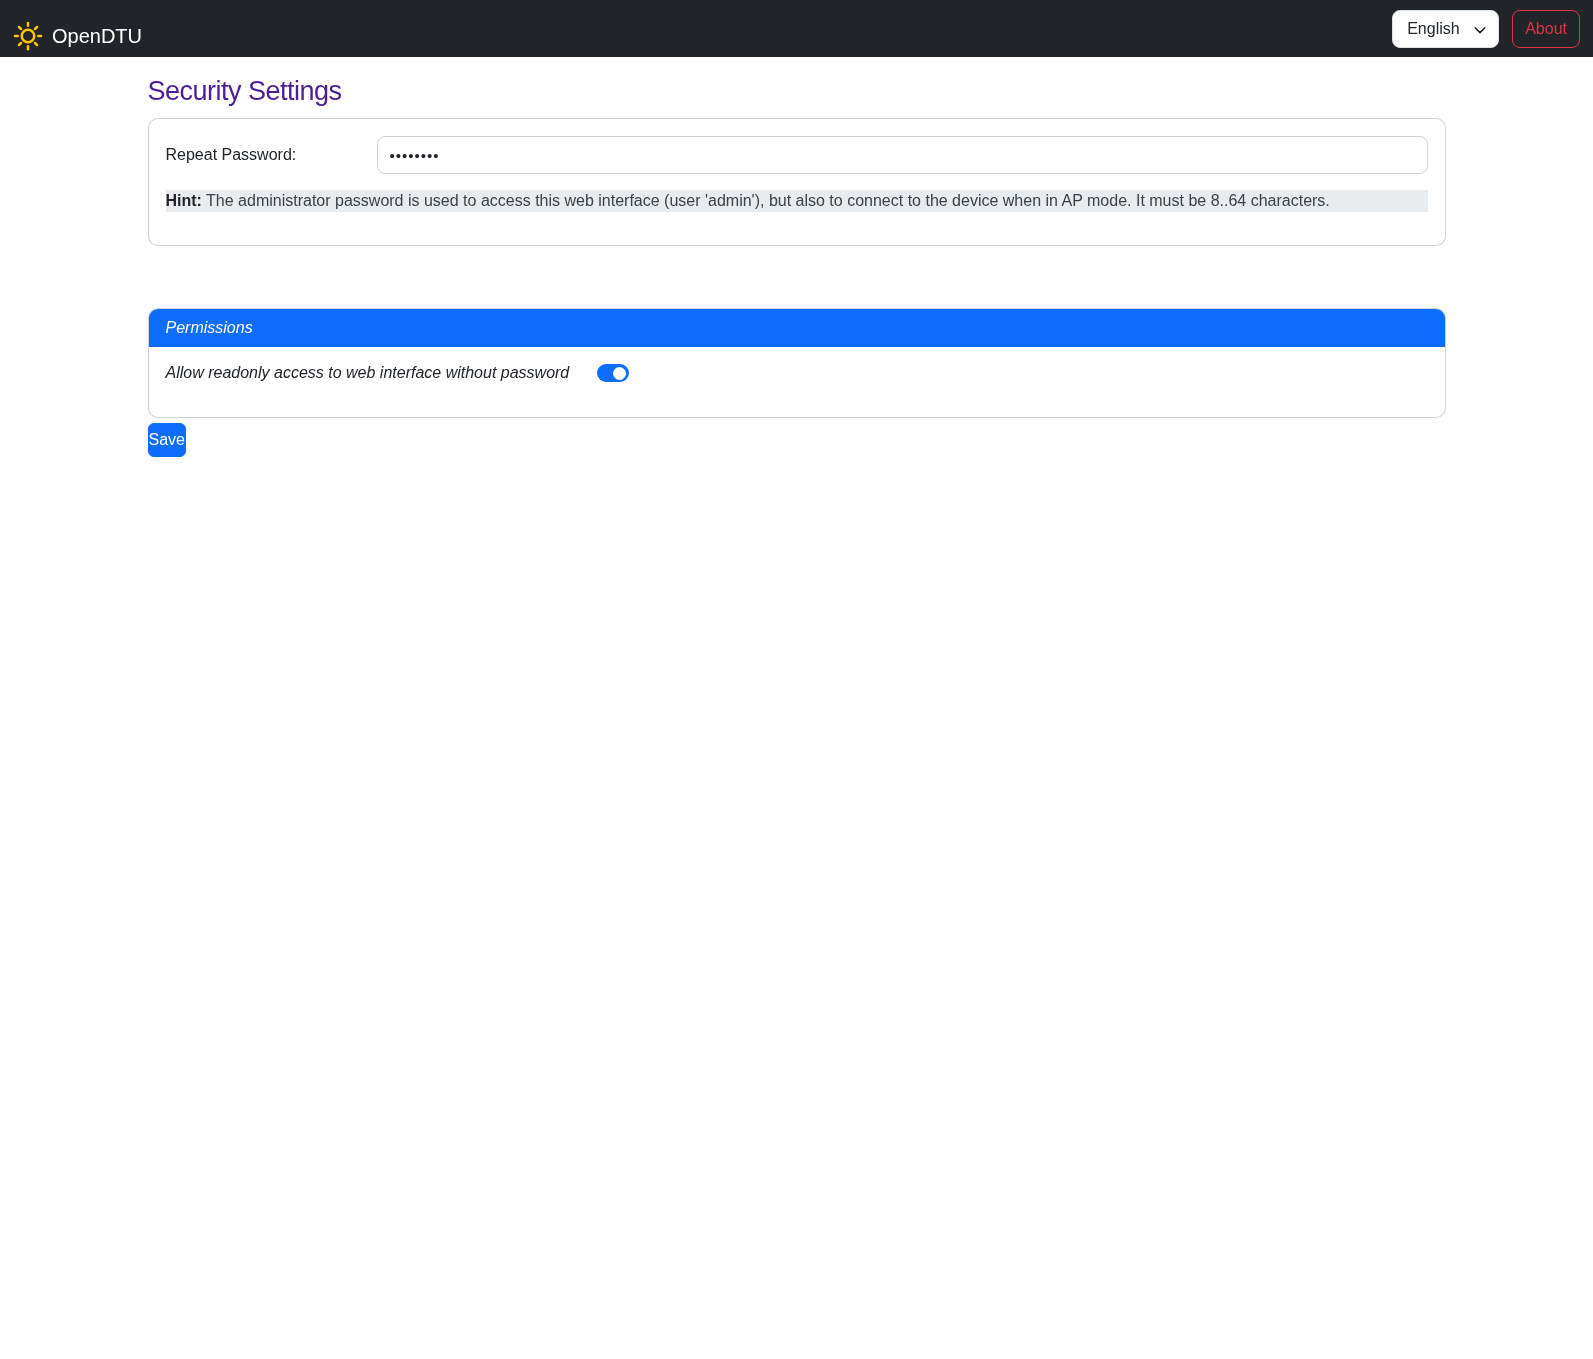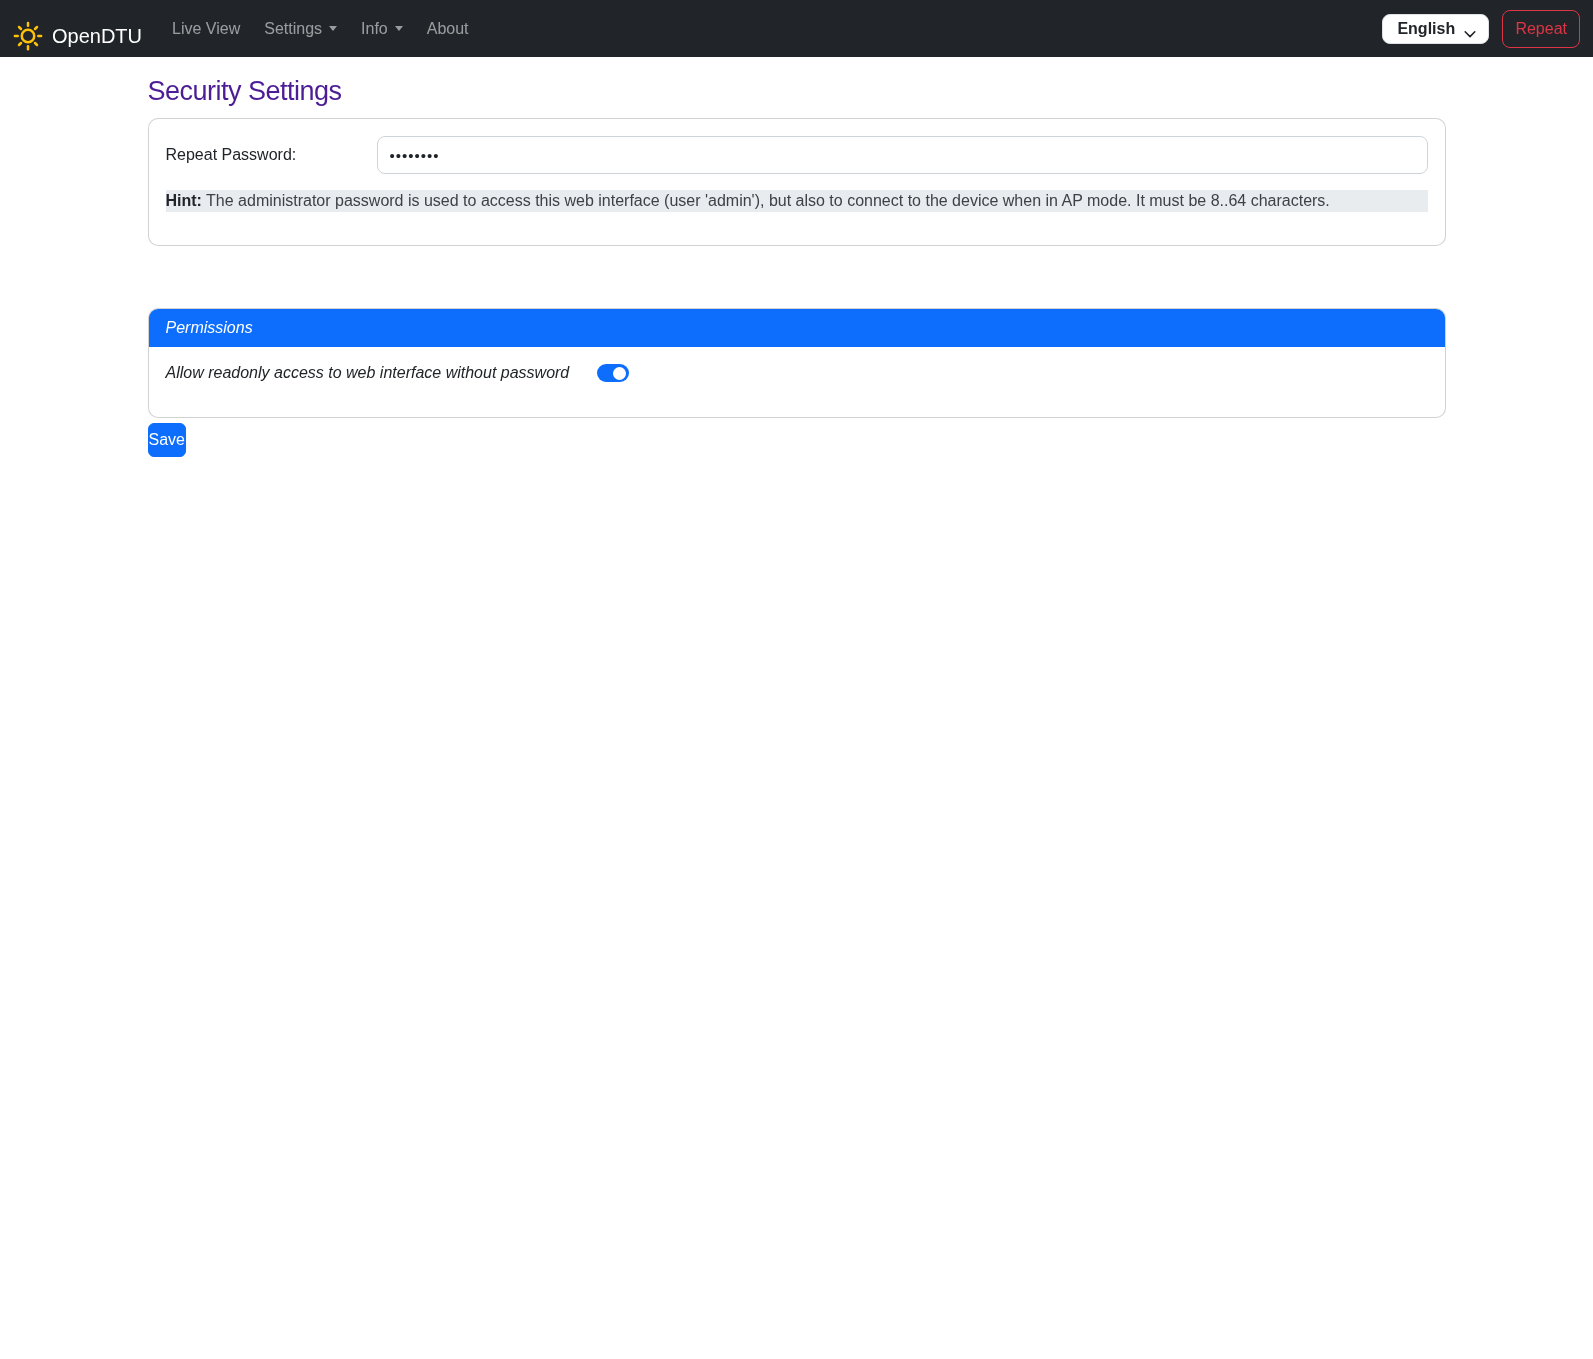--- a/index.html
+++ b/index.html
@@ -43,29 +43,28 @@
     border-left: 4.5px solid transparent;
     border-right: 4.5px solid transparent;
     border-top: 5px solid rgba(255,255,255,.55);
   }
   .nav-right { margin-left: auto; display: flex; align-items: center; gap: 13px; }
   .lang-select {
     position: relative;
     background: #fff;
     border: 1px solid #dee2e6;
     border-radius: 8px;
-    height: 30px;
+    height: 38px;
     width: 107px;
     display: flex;
     align-items: center;
     padding: 0 32px 0 14px;
     font-size: 16px;
     color: #212529;
     cursor: pointer;
-    font-weight: bold;
   }
   .lang-select svg { position: absolute; right: 11px; top: 12px; }
   .logout-btn {
     background: transparent;
     border: 1px solid #dc3545;
     color: #dc3545;
     border-radius: 8px;
     height: 38px;
     padding: 0 12px;
     font-size: 16px;
@@ -178,44 +177,28 @@
         <line x1="1.5" y1="12" x2="3.8" y2="12"></line>
         <line x1="20.2" y1="12" x2="22.5" y2="12"></line>
         <line x1="4.8" y1="4.8" x2="6.4" y2="6.4"></line>
         <line x1="17.6" y1="17.6" x2="19.2" y2="19.2"></line>
         <line x1="4.8" y1="19.2" x2="6.4" y2="17.6"></line>
         <line x1="17.6" y1="6.4" x2="19.2" y2="4.8"></line>
       </svg>
     </span>
     <span>OpenDTU</span>
   </a>
-  <div class="nav-links">
-    <a class="nav-link">
-      <span>Live View</span>
-    </a>
-    <a class="nav-link">
-      <span>Settings</span>
-      <span class="caret"></span>
-    </a>
-    <a class="nav-link">
-      <span>Info</span>
-      <span class="caret"></span>
-    </a>
-    <a class="nav-link">
-      <span>About</span>
-    </a>
-  </div>
   <div class="nav-right">
     <div class="lang-select">
       <span>English</span>
       <svg width="14" height="14" viewBox="0 0 16 16">
         <path d="M2.5 5.5 L8 11 L13.5 5.5" stroke="#212529" stroke-width="1.8" fill="none" stroke-linecap="round" stroke-linejoin="round"></path>
       </svg>
     </div>
-    <button class="logout-btn">Repeat</button>
+    <button class="logout-btn">About</button>
   </div>
 </nav>
 
 <main class="container">
   <h1 class="page-title">Security Settings</h1>
 
   
   <section class="card">
     <div class="card-body">
       <div class="form-row">

